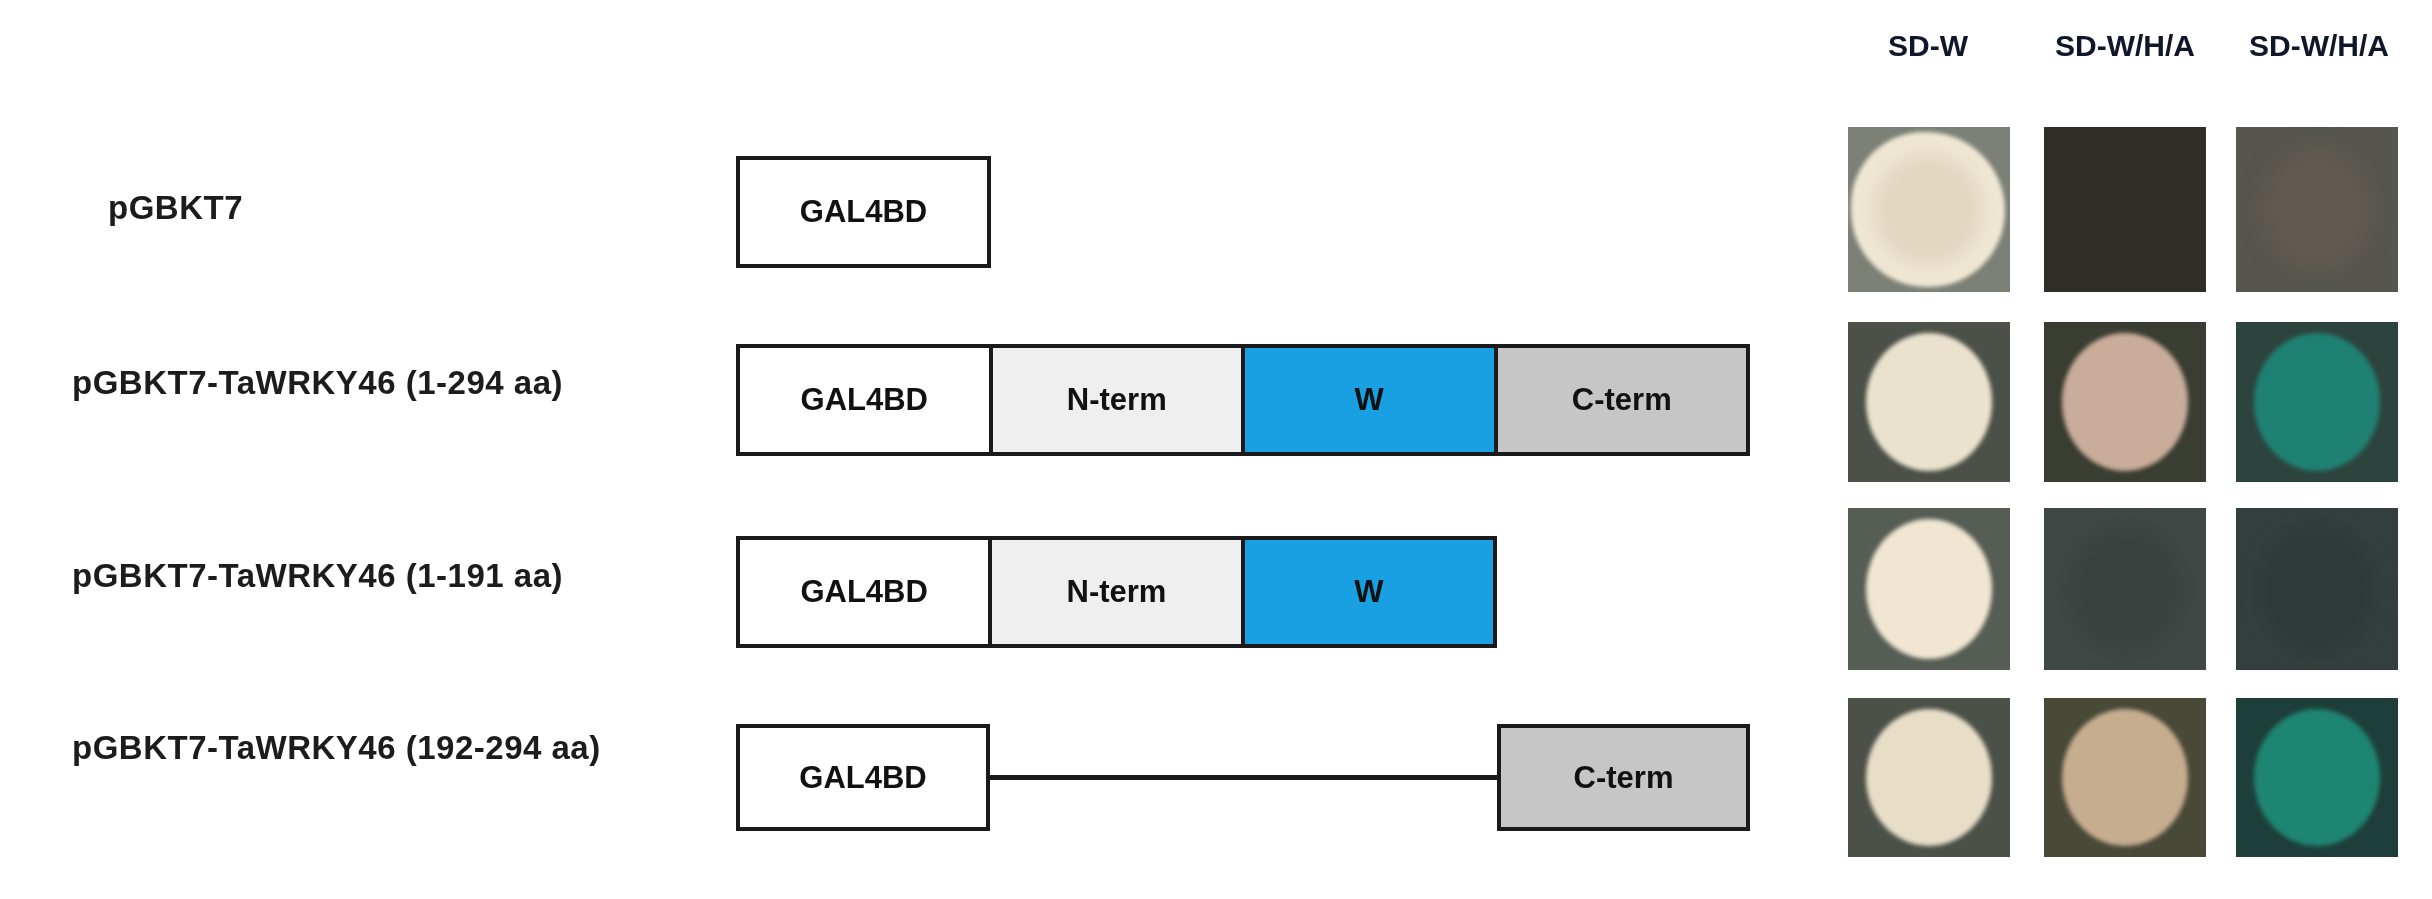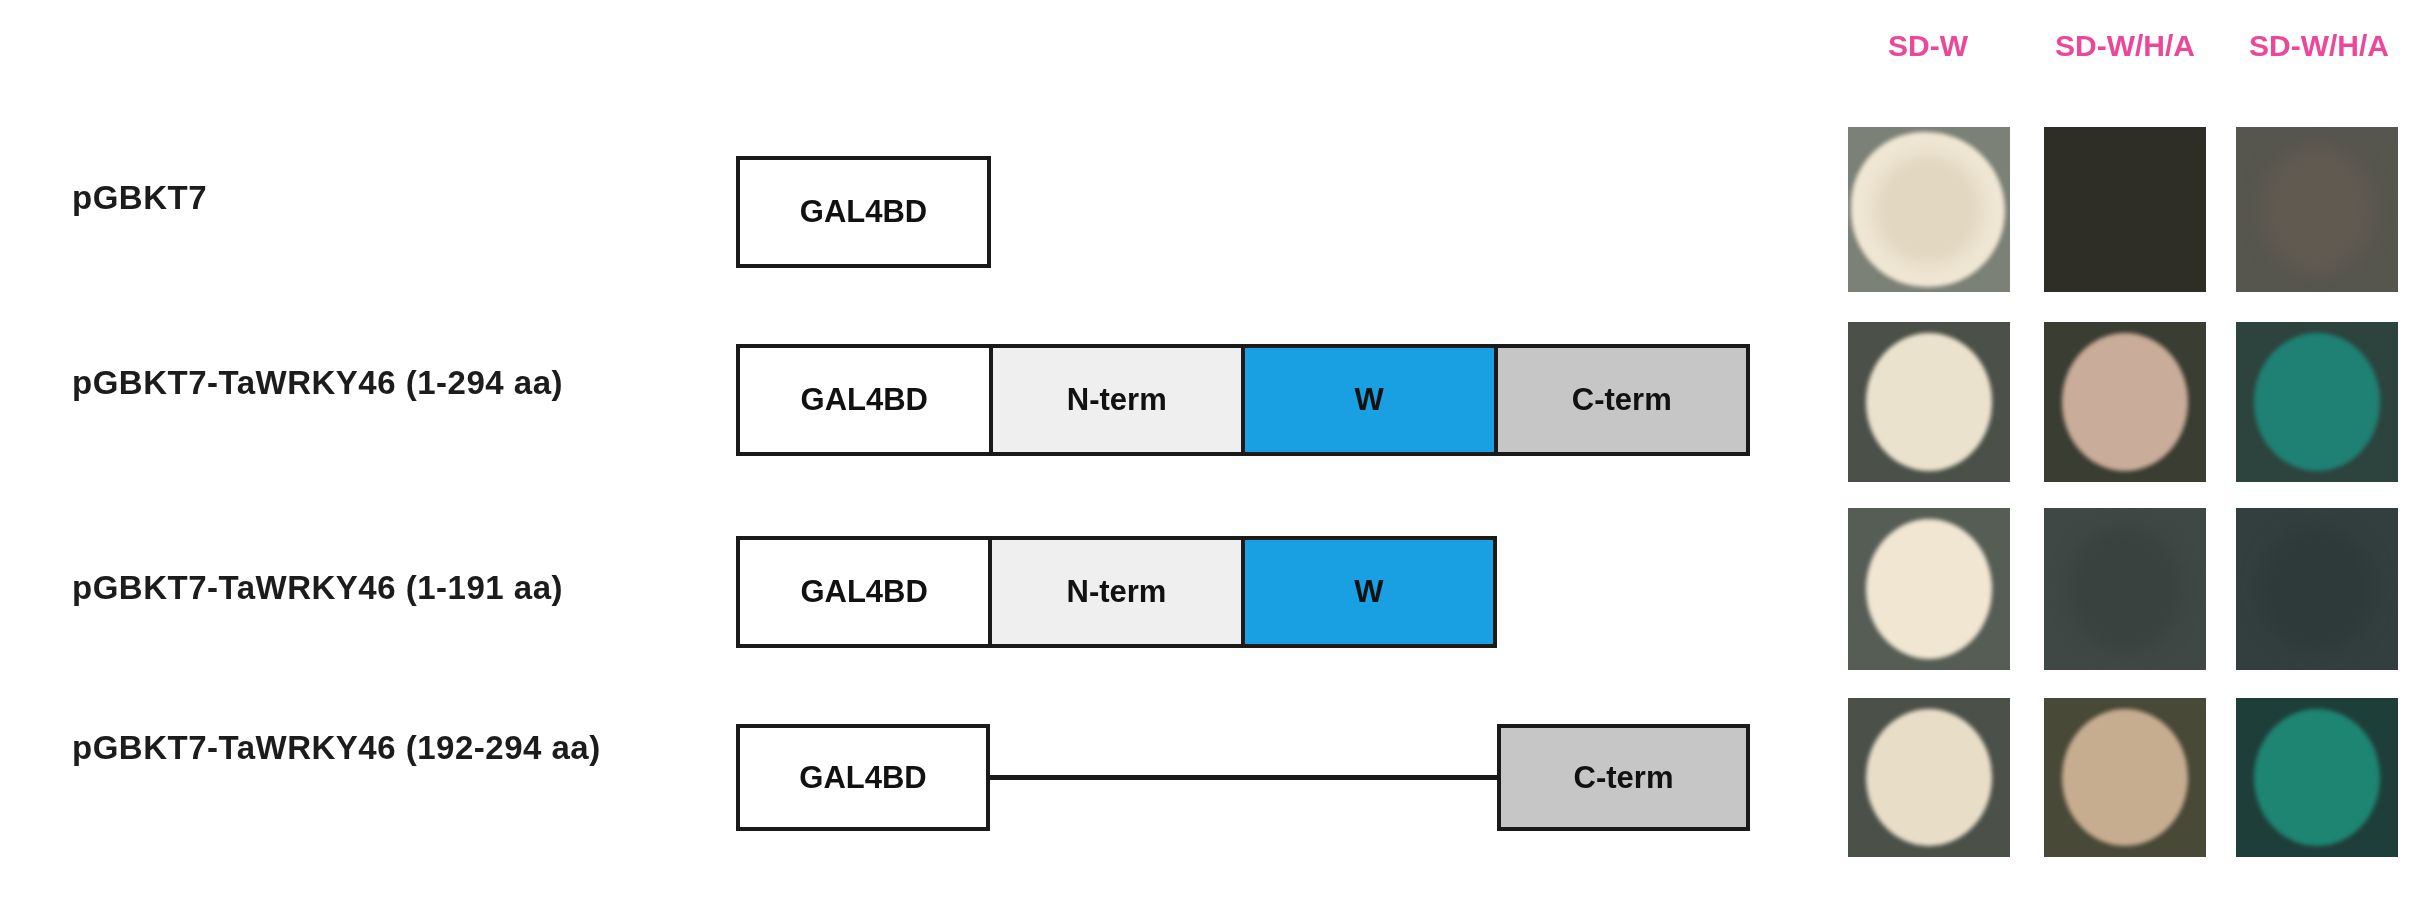--- a/index.html
+++ b/index.html
@@ -24,21 +24,21 @@
     font-weight: bold;
     color: #1c1c1c;
     letter-spacing: 0.5px;
     line-height: 36px;
     white-space: nowrap;
   }
   .media-header {
     position: absolute;
     font-size: 30px;
     font-weight: bold;
-    color: #ec4899;
+    color: #0f172a;
     text-align: center;
     line-height: 52px;
     white-space: nowrap;
   }
   .bar {
     position: absolute;
     display: flex;
     border: 4px solid #1a1a1a;
     box-sizing: border-box;
     height: 112px;
@@ -93,21 +93,21 @@
 <body>
 
 <div class="panel">
 
   <div class="media-header" style="left:1828px; top:20px; width:200px;">SD-W</div>
   <div class="media-header" style="left:2020px; top:20px; width:210px;">SD-W/H/A</div>
   <div class="media-header" style="left:2212px; top:20px; width:214px;">
     <div>SD-W/H/A</div>
   </div>
 
-  <div class="row-label" style="top:180px;">pGBKT7</div>
+  <div class="row-label" style="top:190px;margin-left:36px;">pGBKT7</div>
   <div class="solo-box" style="left: 736px; top: 156px; width: 255px; height: 112px; background: rgb(255, 255, 255);">GAL4BD</div>
   <div class="plate" style="left: 1848px; top: 127px; height: 165px; background: rgb(123, 129, 118);">
     <div class="colony large" style="background: rgb(239, 230, 211);"></div>
   </div>
   <div class="plate" style="left: 2044px; top: 127px; height: 165px; background: rgb(46, 46, 39);">
     <div class="colony faint"></div>
   </div>
   <div class="plate" style="left: 2236px; top: 127px; height: 165px; background: rgb(86, 85, 78);">
     <div class="colony faint" style="background: rgb(96, 90, 81);"></div>
   </div>
@@ -122,21 +122,21 @@
   <div class="plate" style="left: 1848px; top: 322px; height: 160px; background: rgb(75, 81, 72);">
     <div class="colony normal" style="background: rgb(235, 226, 206);"></div>
   </div>
   <div class="plate" style="left: 2044px; top: 322px; height: 160px; background: rgb(58, 61, 50);">
     <div class="colony normal" style="background: rgb(201, 172, 153);"></div>
   </div>
   <div class="plate" style="left: 2236px; top: 322px; height: 160px; background: rgb(45, 68, 62);">
     <div class="colony normal" style="background: rgb(31, 129, 115);"></div>
   </div>
 
-  <div class="row-label" style="top:570px;text-align:center;">pGBKT7-TaWRKY46 (1-191 aa)</div>
+  <div class="row-label" style="top:558px;text-align:center;">pGBKT7-TaWRKY46 (1-191 aa)</div>
   <div class="bar" style="left:736px; top:536px; width:761px;">
     <div class="seg" style="background: rgb(255, 255, 255);">GAL4BD</div>
     <div class="seg" style="background: rgb(239, 239, 239);">N-term</div>
     <div class="seg" style="background: rgb(25, 160, 227);">W</div>
   </div>
   <div class="plate" style="left: 1848px; top: 508px; height: 162px; background: rgb(86, 93, 85);">
     <div class="colony normal" style="background: rgb(240, 230, 210);"></div>
   </div>
   <div class="plate" style="left: 2044px; top: 508px; height: 162px; background: rgb(63, 72, 69);">
     <div class="colony faint" style="background: rgb(57, 66, 63);"></div>

